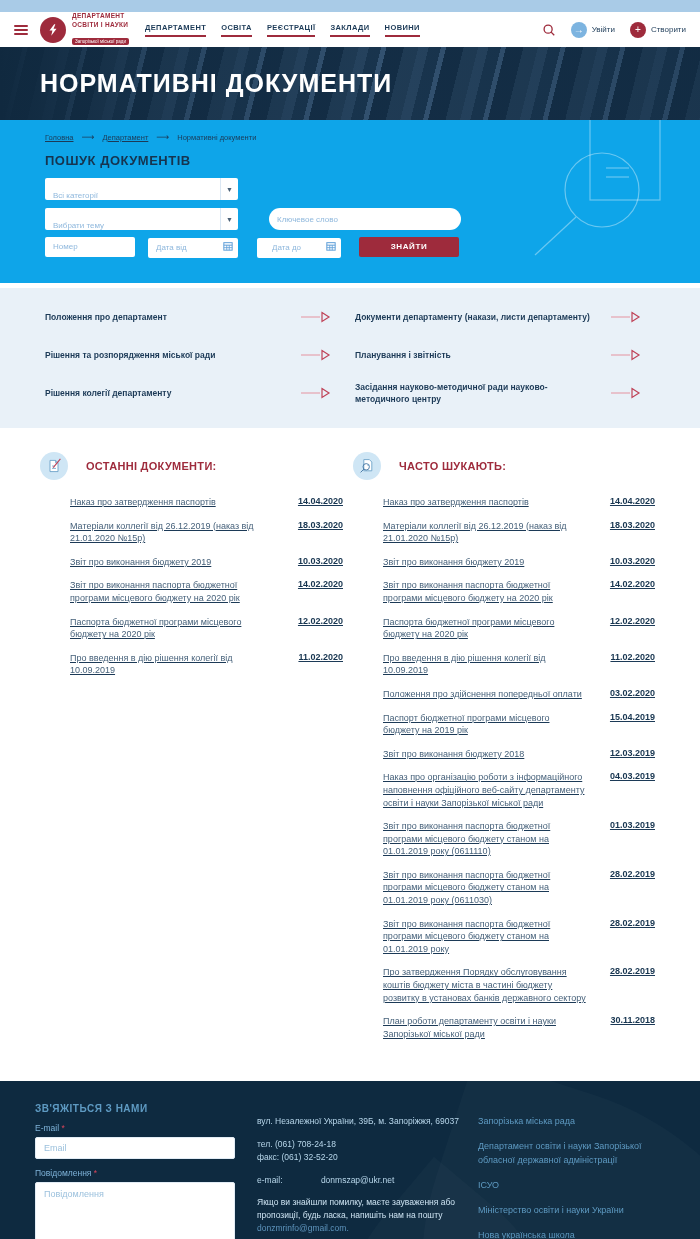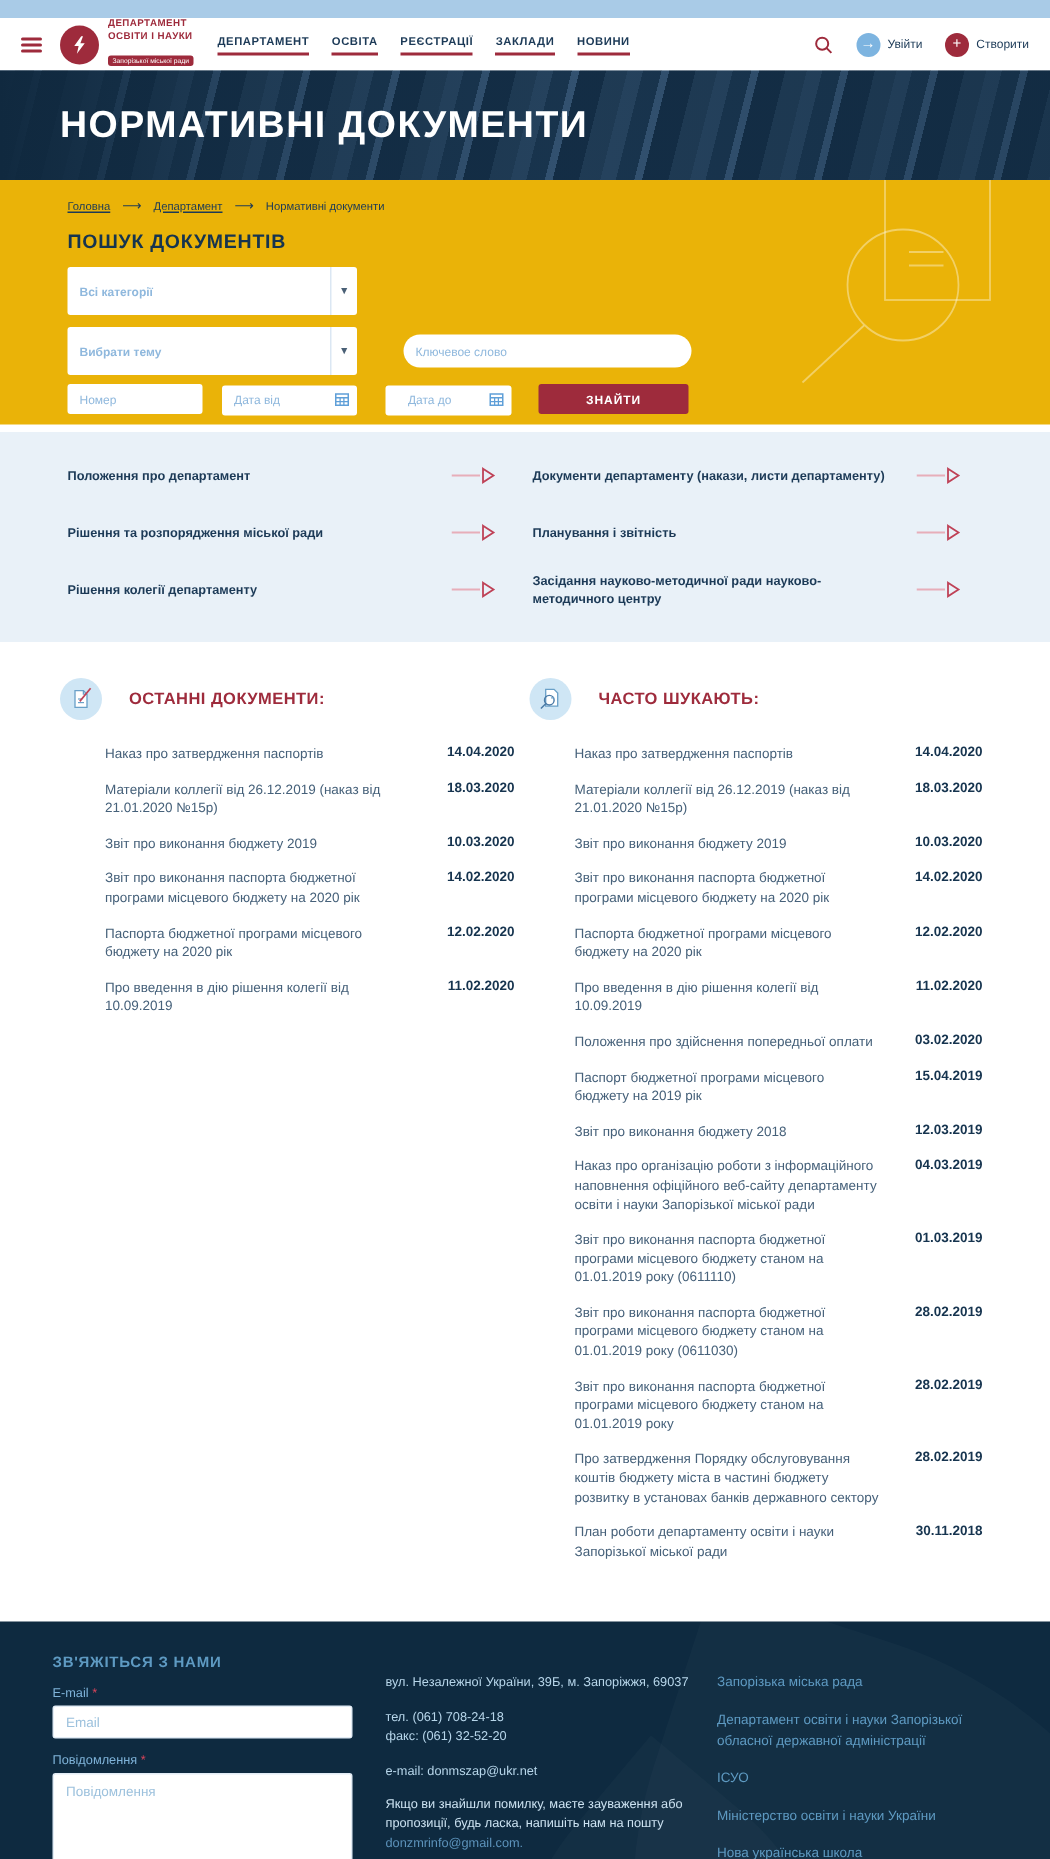--- a/index.html
+++ b/index.html
@@ -29,31 +29,31 @@
 
   
   .hero { height:73px; position:relative; display:flex; align-items:center; padding:0 40px; overflow:hidden;
     background:
       linear-gradient(90deg, #10293f 0%, rgba(16,41,63,.55) 22%, rgba(16,41,63,.35) 55%, rgba(16,41,63,.55) 100%),
       repeating-linear-gradient(104deg, #31506e 0 10px, #1d3a55 10px 22px, #45678a 22px 27px, #152f48 27px 44px, #27445f 44px 58px);
   }
   .hero h1 { color:#fff; font-size:25px; font-weight:bold; letter-spacing:1px; position:relative; }
 
   
-  .blue-section { height:163px; background:#eab308; position:relative; padding:12px 0 0 45px; overflow:hidden; }
+  .blue-section { height:163px; background:#0ea5e9; position:relative; padding:12px 0 0 45px; overflow:hidden; }
   .breadcrumb { display:flex; align-items:center; font-size:7.5px; color:#1c3a57; }
   .breadcrumb .crumb { text-decoration:underline; cursor:pointer; }
   .breadcrumb .crumb.current { text-decoration:none; cursor:default; }
   .breadcrumb .arr { margin:0 8px; font-size:9px; }
   .search-title { margin-top:11px; font-size:13px; font-weight:bold; color:#16344f; letter-spacing:.5px; }
   .srch-row { display:flex; align-items:center; }
   .r1 { margin-top:10px; }
   .r2 { margin-top:8px;gap:12px; }
   .r3 { margin-top:6px; }
-  .sel { width:193px; height:32px; background:#fff; border-radius:2px; display:flex; align-items:center; cursor:pointer;font-weight:bold; }
+  .sel { width:193px; height:22px; background:#fff; border-radius:2px; display:flex; align-items:flex-end; cursor:pointer; }
   .sel .val { flex:1; font-size:8px; color:#8fb8dd; padding-left:8px; }
   .sel .caret { width:18px; align-self:stretch; border-left:1px solid #dbe7f3; display:flex; align-items:center; justify-content:center; font-size:7px; color:#4a6076; }
   .txt { height:22px; background:#fff; border:none; border-radius:2px; font-size:8px; color:#1c3a57; padding:0 8px; font-family:inherit; }
   .txt::placeholder { color:#8fb8dd; }
   .keyword { width:192px; margin-left:19px;border-radius:11px; }
   .num { width:90px; height:20px; }
   .datebox { position:relative; }
   .datebox .txt { width:90px; height:20px; padding-right:33px; }
   .datebox.small .txt { width:84px;text-align:center; }
   .datebox svg { position:absolute; right:5px; top:5px; pointer-events:none; }
@@ -68,42 +68,42 @@
   .ql-item { display:flex; align-items:center; justify-content:space-between; min-height:26px; cursor:pointer; }
   .ql-item .ql-label { font-size:8.5px; font-weight:bold; color:#1c3a57; line-height:1.45; max-width:245px; }
   .ql-item svg { flex:0 0 auto; margin-left:10px; }
 
   
   .docs { padding:24px 40px 30px 40px; display:grid; grid-template-columns:303px 302px; column-gap:10px; }
   .doc-col-header { display:flex; align-items:center; }
   .doc-icon { width:28px; height:28px; border-radius:50%; background:#cfe6f5; display:flex; align-items:center; justify-content:center; flex:0 0 auto; }
   .doc-col-title { font-size:11px; font-weight:bold; color:#9e2b3c; letter-spacing:.3px; margin-left:18px; }
   .doc-list { margin-top:16px; padding-left:30px; }
-  .doc-item { display:flex; margin-bottom:11px; cursor:pointer; }
+  .doc-item { display:flex; margin-bottom:11px; cursor:pointer;text-decoration:underline; }
   .doc-item .t { flex:1; font-size:9px; color:#46617a; line-height:1.4; padding-right:8px; }
   .doc-item .d { width:60px; text-align:right; font-size:9px; font-weight:bold; color:#16344f; white-space:nowrap; }
 
   
   footer { position:relative; background:#0e2a40; min-height:249px; padding:22px 35px 40px 35px; overflow:hidden; }
   .leaf { position:absolute; background:rgba(255,255,255,.025); pointer-events:none; }
   .leaf1 { width:420px; height:420px; border-radius:0 70% 0 70%; right:-120px; top:30px; transform:rotate(18deg); }
   .leaf2 { width:260px; height:260px; border-radius:0 70% 0 70%; right:120px; bottom:-140px; transform:rotate(40deg); }
   .f-cols { position:relative; display:flex; }
   .f-col1 { width:200px; flex:0 0 auto; }
   .f-title { font-size:10px; font-weight:bold; color:#5e9ac2; letter-spacing:.5px; }
   .f-label { margin-top:9px; font-size:8.5px; color:#7fb3d9; }
   .f-label .req { color:#d9445a; }
   .f-input { width:100%; height:22px; margin-top:4px; background:#fff; border:1px solid #e2ecf5; border-radius:2px;
     font-size:9px; color:#1c3a57; padding:0 8px; font-family:inherit; }
   .f-input::placeholder, .f-area::placeholder { color:#9cc1dd; }
   .f-area { width:100%; height:85px; margin-top:4px; background:#fff; border:1px solid #e2ecf5; border-radius:2px;
     font-size:9px; color:#1c3a57; padding:6px 8px; resize:none; font-family:inherit; }
   .f-col2 { width:205px; flex:0 0 auto; margin-left:22px; padding-top:12px; font-size:8.5px; color:#b7d6ea; line-height:1.5; }
   .f-col2 p { margin-bottom:10px; }
-  .f-col2 .mailto { color:#b7d6ea; cursor:pointer; }
+  .f-col2 .mailto { color:#b7d6ea; cursor:pointer;margin-left:36px; }
   .f-note { color:#cde3f2; }
   .f-note .gmail { color:#5d93bb; cursor:pointer; }
   .f-col3 { flex:1; margin-left:16px; padding-top:12px; }
   .f-link { font-size:9px; color:#5e9ac2; line-height:1.45; margin-bottom:12px; cursor:pointer; }
 </style>
 </head>
 <body>
 
 <div class="topstrip"></div>
 

